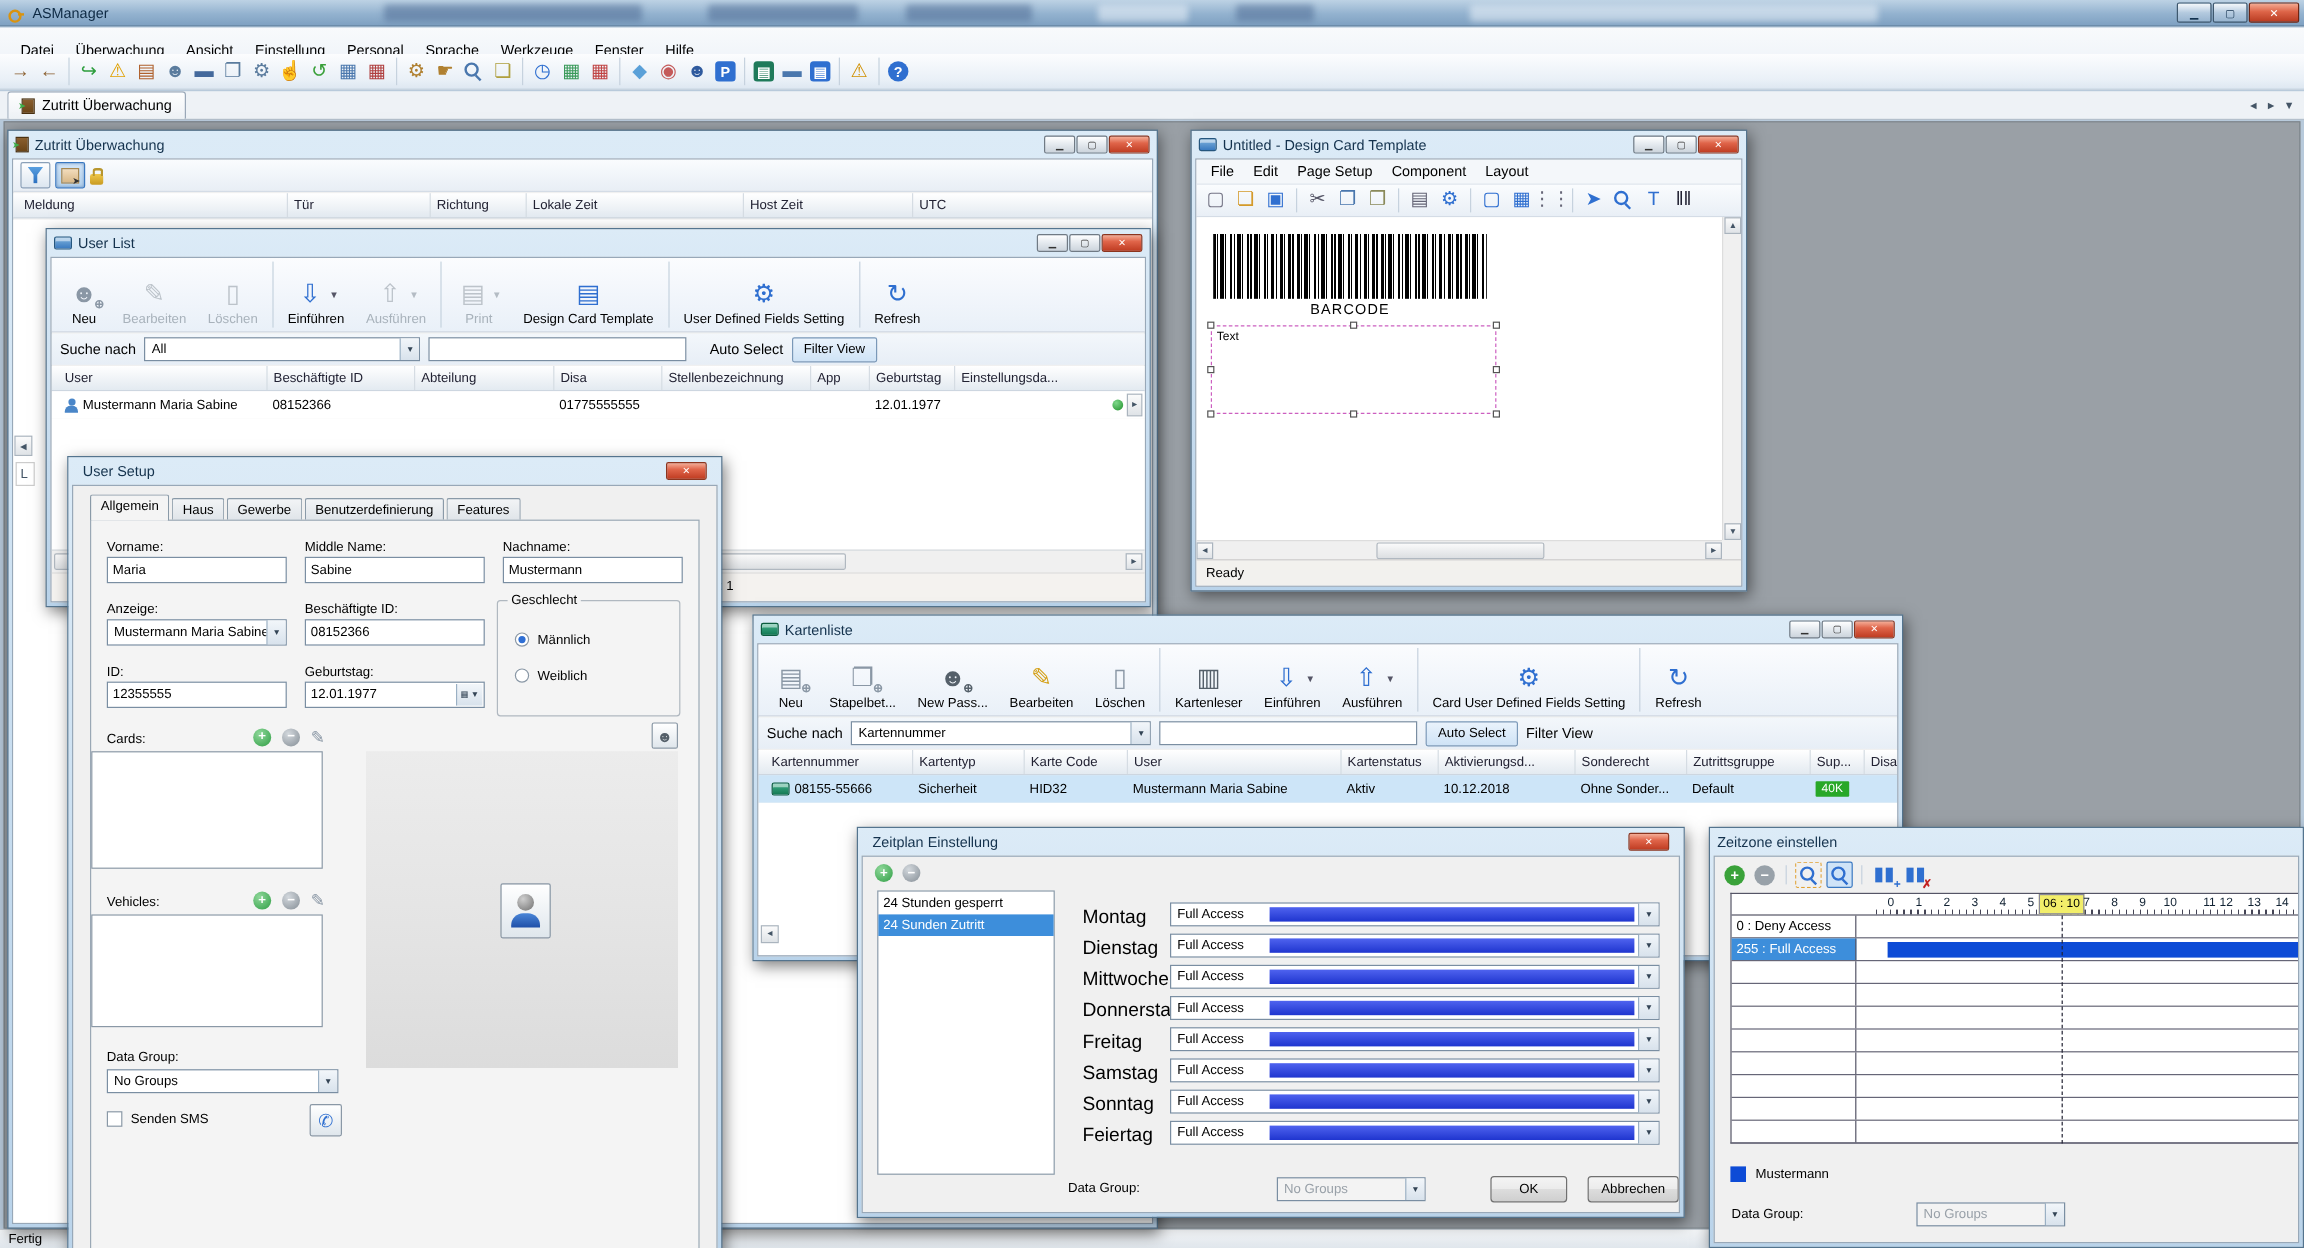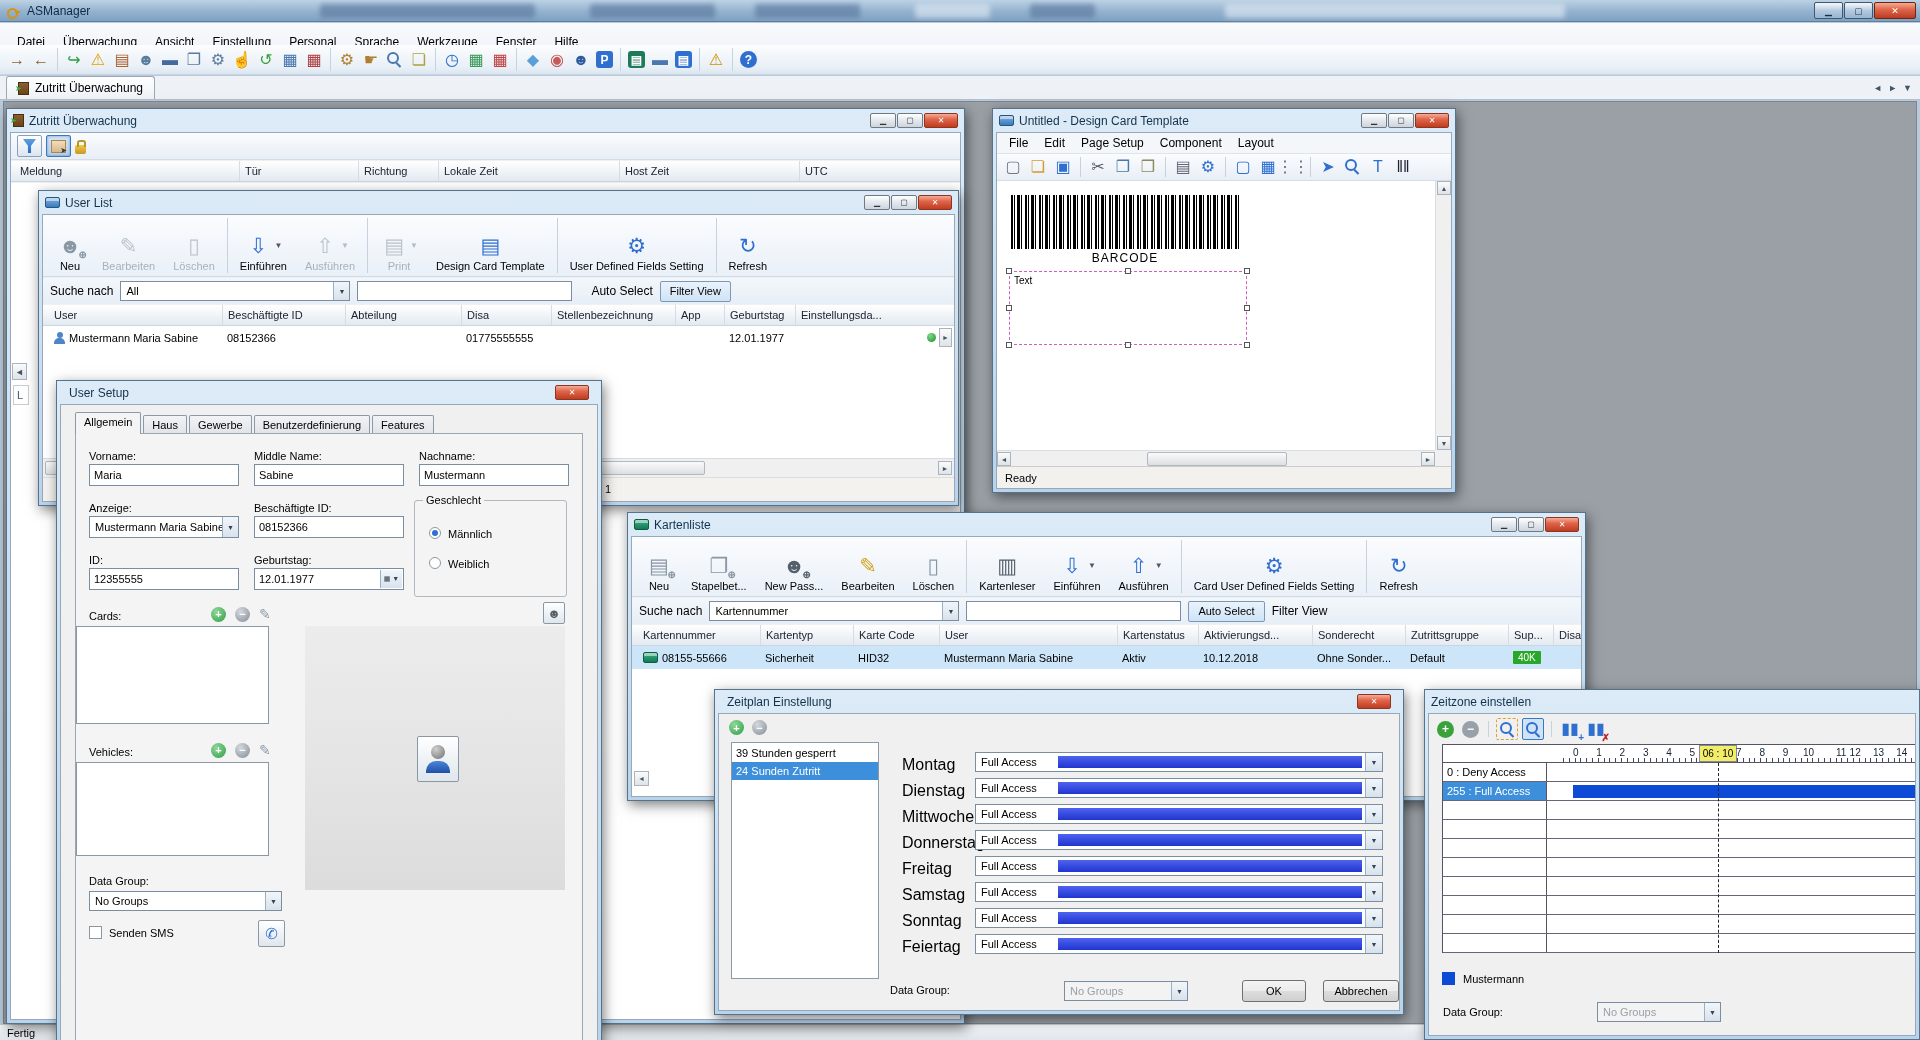--- a/index.html
+++ b/index.html
@@ -323,21 +323,21 @@
             <span class="mapicon"></span>
           </span>
         <span class="lockicon"></span>
       </div>
       <div class="thead" id="monitor-cols">
           <span class="th" style="left: 4px; border-left: none;">Meldung</span>
           <span class="th" style="left: 228px;">Tür</span>
           <span class="th" style="left: 347px;">Richtung</span>
           <span class="th" style="left: 427px;">Lokale Zeit</span>
           <span class="th" style="left: 608px;">Host Zeit</span>
-          <span class="th" style="left: 788px;">UTC</span>
+          <span class="th" style="left: 749px;">UTC</span>
         </div>
       <div class="mcontent">
         <span class="frag scrollbox" style="left:1px;top:180px;width:15px;height:17px">◄</span>
         <span class="frag" style="left:2px;top:202px;width:16px;height:20px;border:1px solid #ccc;background:#fff;font-size:11px;display:flex;align-items:center;padding-left:3px">L</span>
       </div>
     </div>
   </div>
 
   <div class="window" id="win-userlist">
     <div class="tbar">
@@ -757,21 +757,21 @@
       <div class="tbtns" style="margin-right:6px">
         <span class="tb close">✕</span>
       </div>
     </div>
     <div class="wbody">
       <div id="sched-tools">
         <span class="cbtn g">+</span>
         <span class="cbtn k">−</span>
       </div>
       <div class="slist" id="sched-list">
-          <div class="item">39 Stunden gesperrt</div>
+          <div class="item">24 Stunden gesperrt</div>
           <div class="item sel">24 Sunden Zutritt</div>
         </div>
       <div id="sched-days">
           <span class="daylabel" style="top: 42px;">Montag</span>
           <div class="acombo" style="top: 38px;">
             <span class="atxt">Full Access</span>
             <span class="abar"></span>
             <span class="acar">▼</span>
           </div>
           <span class="daylabel" style="top: 68px;">Dienstag</span>

